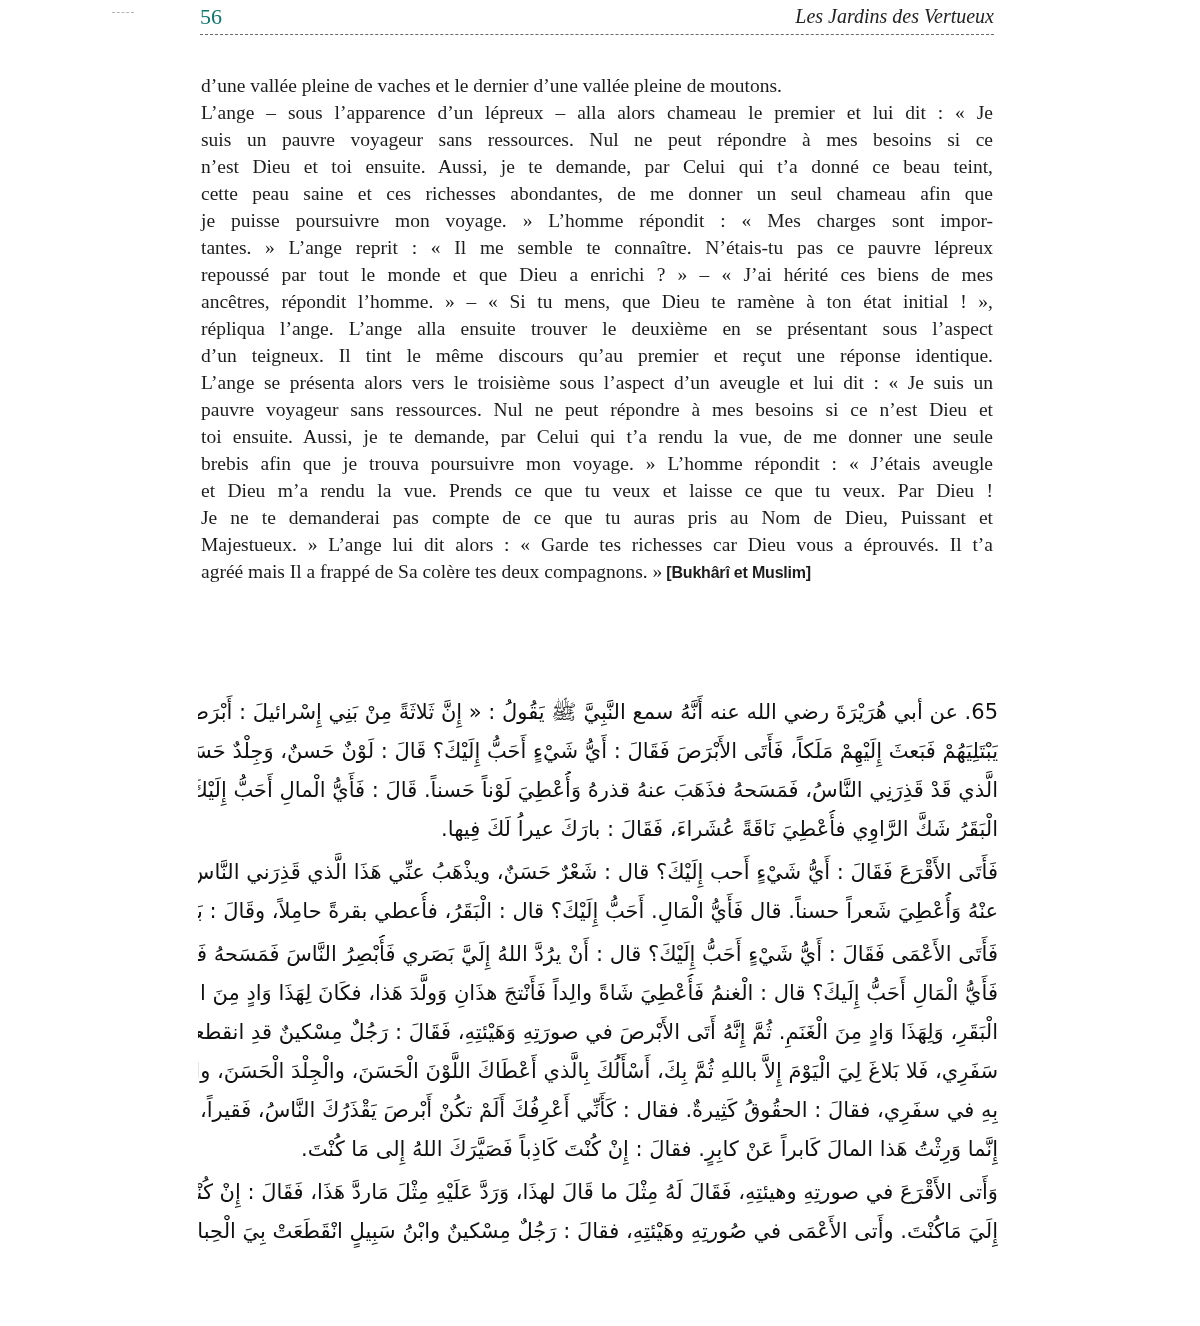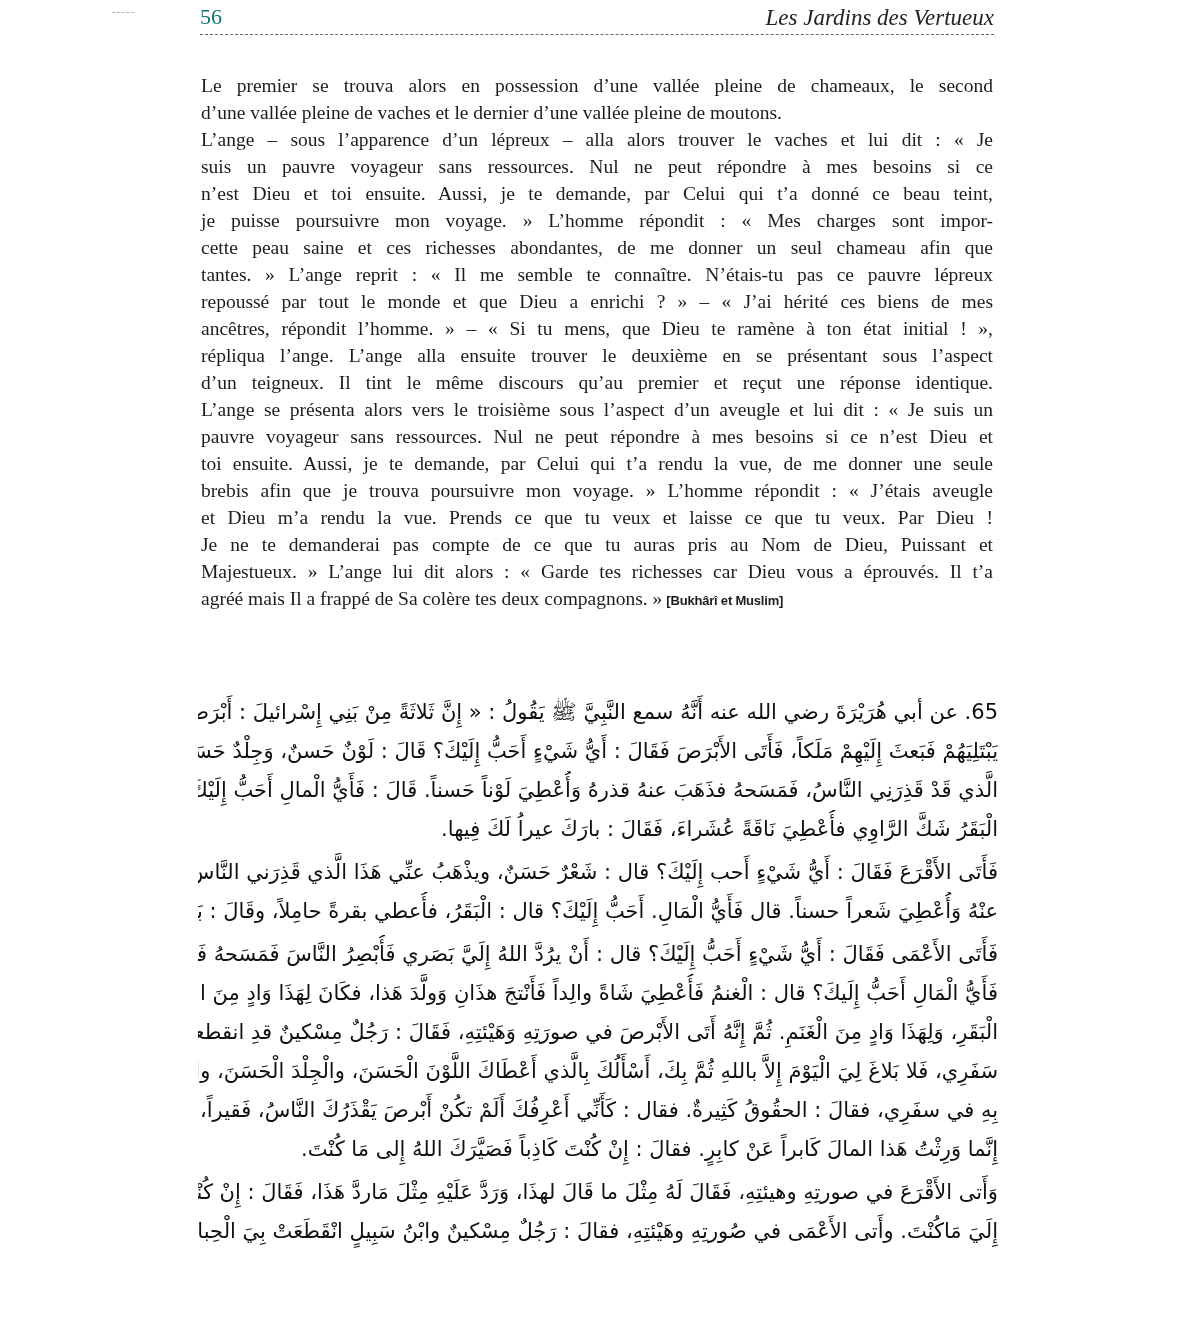--- a/index.html
+++ b/index.html
@@ -36,21 +36,21 @@
       font-family: "Liberation Serif", serif;
       font-size: 22px;
       color: #0f766e;
     }
     .running-title {
       position: absolute;
       right: 0;
       top: 5px;
       font-family: "Liberation Serif", serif;
       font-style: italic;
-      font-size: 23px;
+      font-size: 20px;
       color: #222;
     }
     .header-rule {
       position: absolute;
       left: 0;
       top: 34px;
       width: 794px;
       height: 0;
       border-top: 1.5px dashed #6a6a6a;
     }
@@ -69,21 +69,21 @@
       white-space: nowrap;
       text-align: justify;
       text-align-last: justify;
       height: 27px;
     }
     .fr-line.last {
       text-align-last: left;
     }
     .citation {
       font-family: "Liberation Sans", sans-serif;
-      font-size: 13px;
+      font-size: 16px;
       font-weight: bold;
       letter-spacing: -0.2px;
       margin-left: 4px;
     }
     .arabic {
       position: absolute;
       left: 198px;
       top: 693px;
       width: 800px;
       direction: rtl;
@@ -112,27 +112,26 @@
 
 <div class="scan-mark"></div>
 
 <div class="header">
   <span class="page-number">56</span>
   <span class="running-title">Les Jardins des Vertueux</span>
   <div class="header-rule"></div>
 </div>
 
 <div class="french">
-  <span class="fr-line">Le premier se trouva alors en possession d’une vallée pleine de chameaux, le second</span>
   <span class="fr-line last">d’une vallée pleine de vaches et le dernier d’une vallée pleine de moutons.</span>
-  <span class="fr-line">L’ange – sous l’apparence d’un lépreux – alla alors trouver le vaches et lui dit : « Je</span>
+  <span class="fr-line">L’ange – sous l’apparence d’un lépreux – alla alors chameau le premier et lui dit : « Je</span>
   <span class="fr-line">suis un pauvre voyageur sans ressources. Nul ne peut répondre à mes besoins si ce</span>
   <span class="fr-line">n’est Dieu et toi ensuite. Aussi, je te demande, par Celui qui t’a donné ce beau teint,</span>
+  <span class="fr-line">cette peau saine et ces richesses abondantes, de me donner un seul chameau afin que</span>
   <span class="fr-line">je puisse poursuivre mon voyage. » L’homme répondit : « Mes charges sont impor-</span>
-  <span class="fr-line">cette peau saine et ces richesses abondantes, de me donner un seul chameau afin que</span>
   <span class="fr-line">tantes. » L’ange reprit : « Il me semble te connaître. N’étais-tu pas ce pauvre lépreux</span>
   <span class="fr-line">repoussé par tout le monde et que Dieu a enrichi ? » – « J’ai hérité ces biens de mes</span>
   <span class="fr-line">ancêtres, répondit l’homme. » – « Si tu mens, que Dieu te ramène à ton état initial ! »,</span>
   <span class="fr-line">répliqua l’ange. L’ange alla ensuite trouver le deuxième en se présentant sous l’aspect</span>
   <span class="fr-line">d’un teigneux. Il tint le même discours qu’au premier et reçut une réponse identique.</span>
   <span class="fr-line">L’ange se présenta alors vers le troisième sous l’aspect d’un aveugle et lui dit : « Je suis un</span>
   <span class="fr-line">pauvre voyageur sans ressources. Nul ne peut répondre à mes besoins si ce n’est Dieu et</span>
   <span class="fr-line">toi ensuite. Aussi, je te demande, par Celui qui t’a rendu la vue, de me donner une seule</span>
   <span class="fr-line">brebis afin que je trouva poursuivre mon voyage. » L’homme répondit : « J’étais aveugle</span>
   <span class="fr-line">et Dieu m’a rendu la vue. Prends ce que tu veux et laisse ce que tu veux. Par Dieu !</span>

